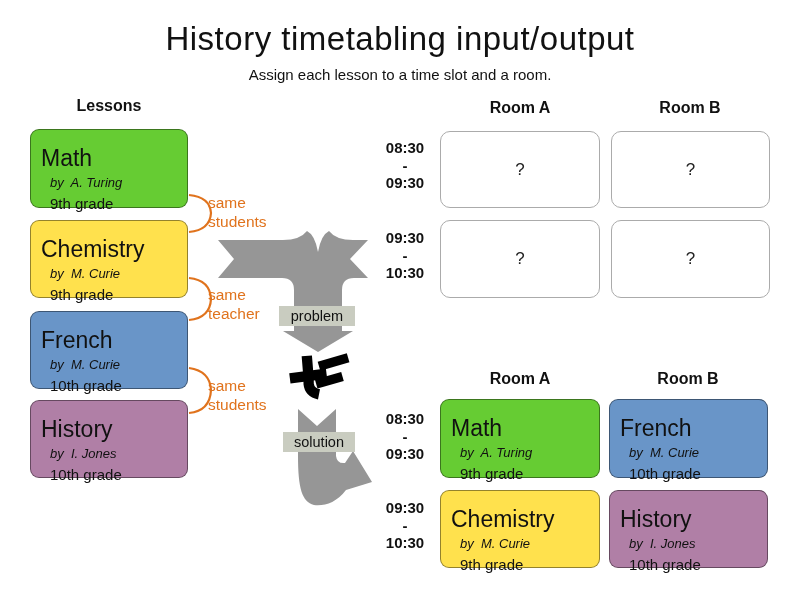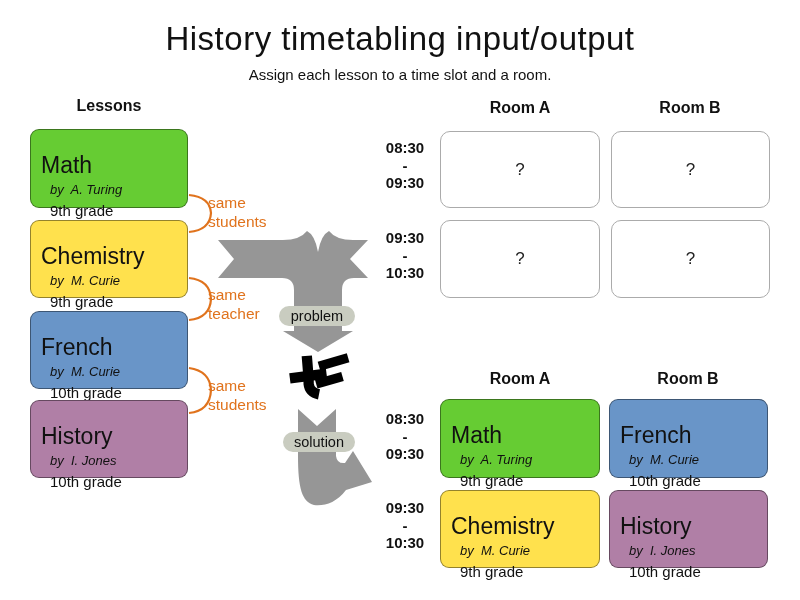--- a/index.html
+++ b/index.html
@@ -2,29 +2,29 @@
 <html><head>
 <meta charset="utf-8">
 <style>
   html,body{margin:0;padding:0;background:#ffffff;}
   body{font-family:"Liberation Sans", sans-serif; color:#111;}
   #stage{position:relative;width:800px;height:600px;background:#fff;overflow:hidden;}
   .abs{position:absolute;}
   .title{left:0;top:20px;width:800px;text-align:center;font-size:33px;letter-spacing:0.5px;}
   .subtitle{left:0;top:66px;width:800px;text-align:center;font-size:15px;}
   .col-heading{font-weight:bold;font-size:16px;text-align:center;}
-  .card{border:1.5px solid rgba(0,0,0,0.42);border-radius:9px;box-sizing:border-box;padding:21px 8px 0 10px;}
+  .card{border:1.5px solid rgba(0,0,0,0.42);border-radius:9px;box-sizing:border-box;padding:14px 8px 0 10px;}
   .card .name{font-size:23px;line-height:28px;white-space:pre-wrap;}
   .card .teacher{font-style:italic;font-size:13px;line-height:21px;padding-left:9px;white-space:pre-wrap;}
   .card .grade{font-size:15px;line-height:21px;padding-left:9px;}
   .annotation{color:#E0731D;font-size:15.5px;line-height:19px;}
   .timeslot{width:54px;text-align:center;font-weight:bold;font-size:15px;line-height:17.5px;}
   .qcell{background:#fff;border:1.5px solid #ABABAB;border-radius:10px;box-sizing:border-box;
          display:flex;align-items:center;justify-content:center;font-size:17px;color:#222;}
-  .pill{background:#C9CCC0;border-radius:10px;display:flex;align-items:center;justify-content:center;
+  .pill{background:#C9CCC0;border-radius:0;display:flex;align-items:center;justify-content:center;
         font-size:14.5px;color:#111;}
   svg{display:block;}
 </style>
 </head>
 <body>
 
 <div id="stage">
 
   <div class="abs title">History timetabling input/output</div>
   <div class="abs subtitle">Assign each lesson to a time slot and a room.</div>

